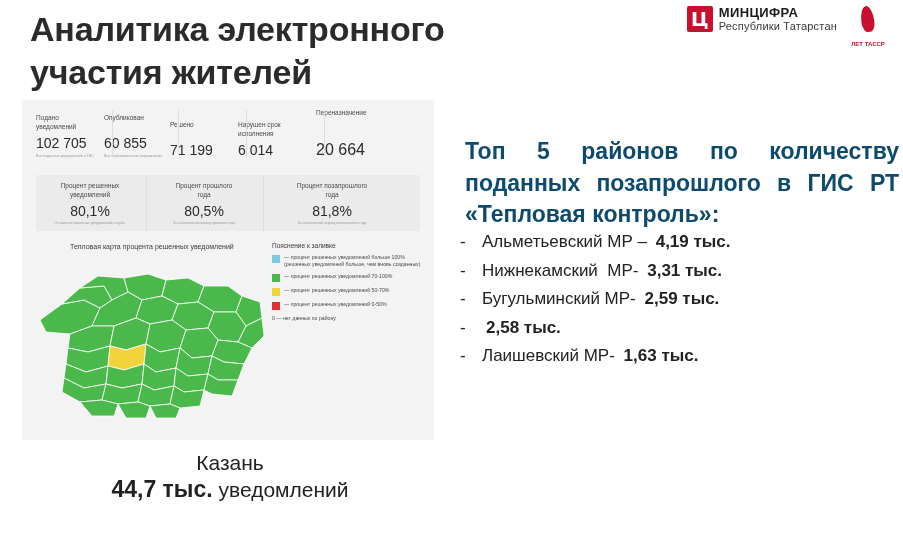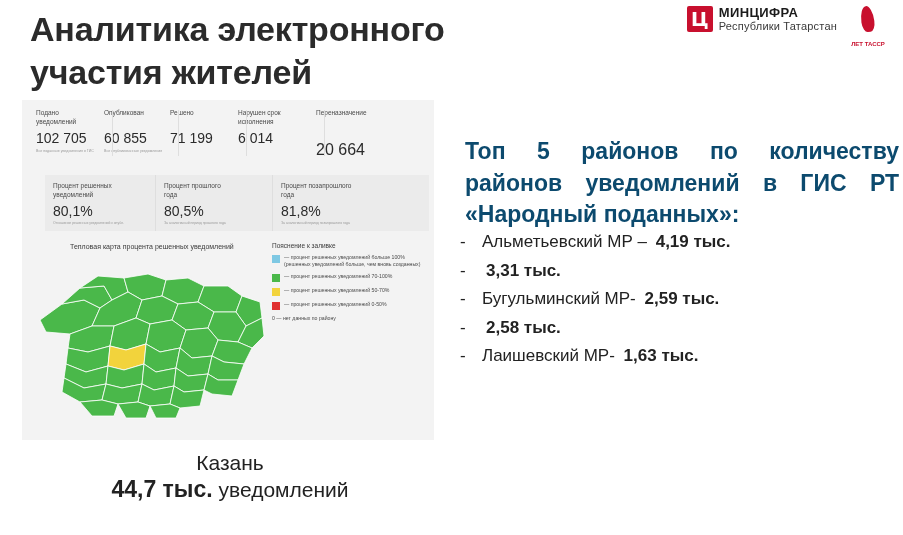--- a/index.html
+++ b/index.html
@@ -105,21 +105,21 @@
     left: 22px;
     top: 100px;
     width: 412px;
     height: 340px;
     background: #f3f3f3;
   }
   .kpi-row {
     position: absolute;
     display: flex;
   }
-  .kpi-row-1 { left: 14px; top: 9px; }
+  .kpi-row-1 { left: 14px; top: 9px; align-items: flex-end; }
   .kpi {
     margin-right: 0;
   }
   .kpi-label {
     font-size: 6.5px;
     color: #4a4a4a;
     line-height: 1.35;
     margin-bottom: 4px;
     min-height: 18px;
   }
@@ -141,26 +141,27 @@
   .kpi-sep {
     position: absolute;
     top: 10px;
     width: 1px;
     height: 46px;
     background: #dedede;
   }
 
   .row2 {
     position: absolute;
-    left: 23px;
+    left: 14px;
     top: 75px;
     width: 384px;
     height: 56px;
     background: #ebebeb;
     display: flex;
+    text-align: center;
   }
   .row2 .kpi2 {
     padding: 7px 10px 0 8px;
     border-right: 1px solid #dedede;
   }
   .row2 .kpi2:last-child { border-right: none; }
   .kpi2-label {
     font-size: 6.5px;
     color: #4a4a4a;
     line-height: 1.35;
@@ -432,32 +433,33 @@
           <path d="M48,142 L70,140 L86,144 L82,156 L60,156 Z" fill="#4ab84a"></path>
           <path d="M86,144 L106,142 L118,146 L114,158 L94,158 Z" fill="#4ab84a"></path>
           <path d="M118,146 L138,144 L148,148 L144,158 L124,158 Z" fill="#4ab84a"></path>
         </g>
       </svg>
     </div>
   </div>
 
   <div class="right-head">
     <div>Топ 5 районов по количеству</div>
-    <div>районов уведомлений в ГИС РТ</div>
-    <div class="line-last">«Народный поданных»:</div>
+    <div>поданных позапрошлого в ГИС РТ</div>
+    <div class="line-last">«Тепловая контроль»:</div>
   </div>
 
   <div class="top-list">
     <div class="top-item">
       <span class="top-dash">-</span>
       <span class="top-name">Альметьевский МР – </span>
       <span class="top-val">4,19 тыс.</span>
     </div>
     <div class="top-item">
       <span class="top-dash">-</span>
+      <span class="top-name">Нижнекамский  МР- </span>
       <span class="top-val">3,31 тыс.</span>
     </div>
     <div class="top-item">
       <span class="top-dash">-</span>
       <span class="top-name">Бугульминский МР- </span>
       <span class="top-val">2,59 тыс.</span>
     </div>
     <div class="top-item">
       <span class="top-dash">-</span>
       <span class="top-val">2,58 тыс.</span>

